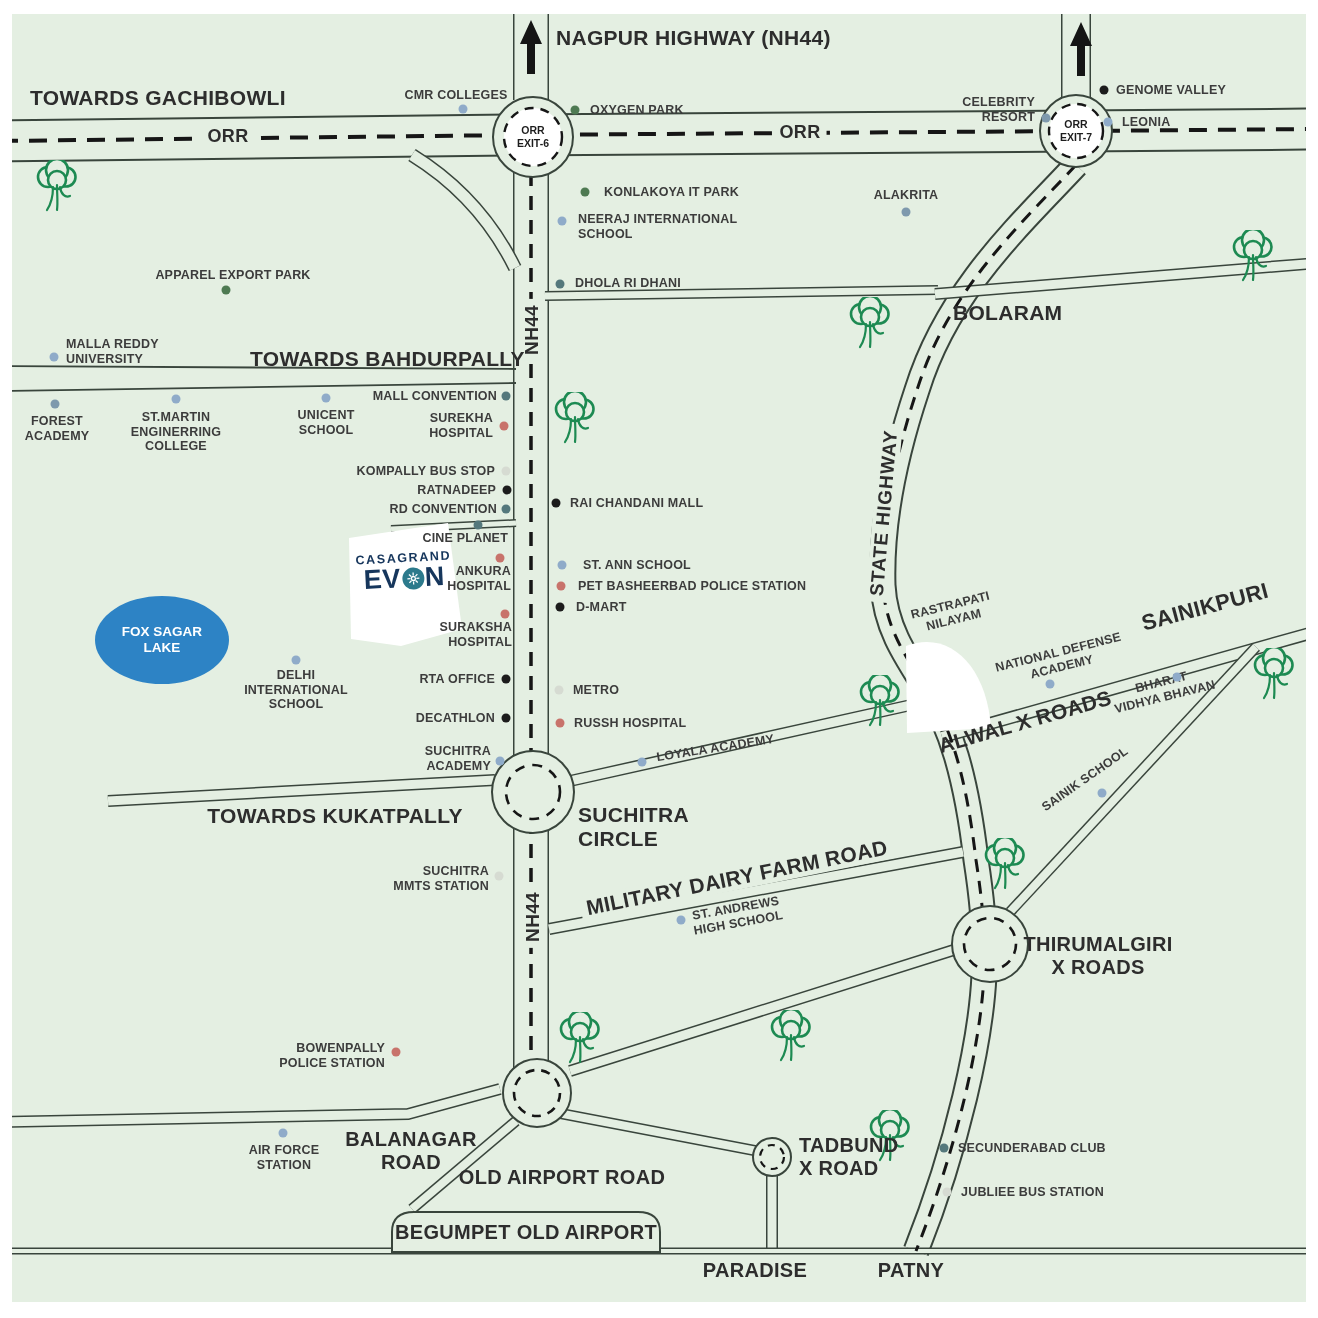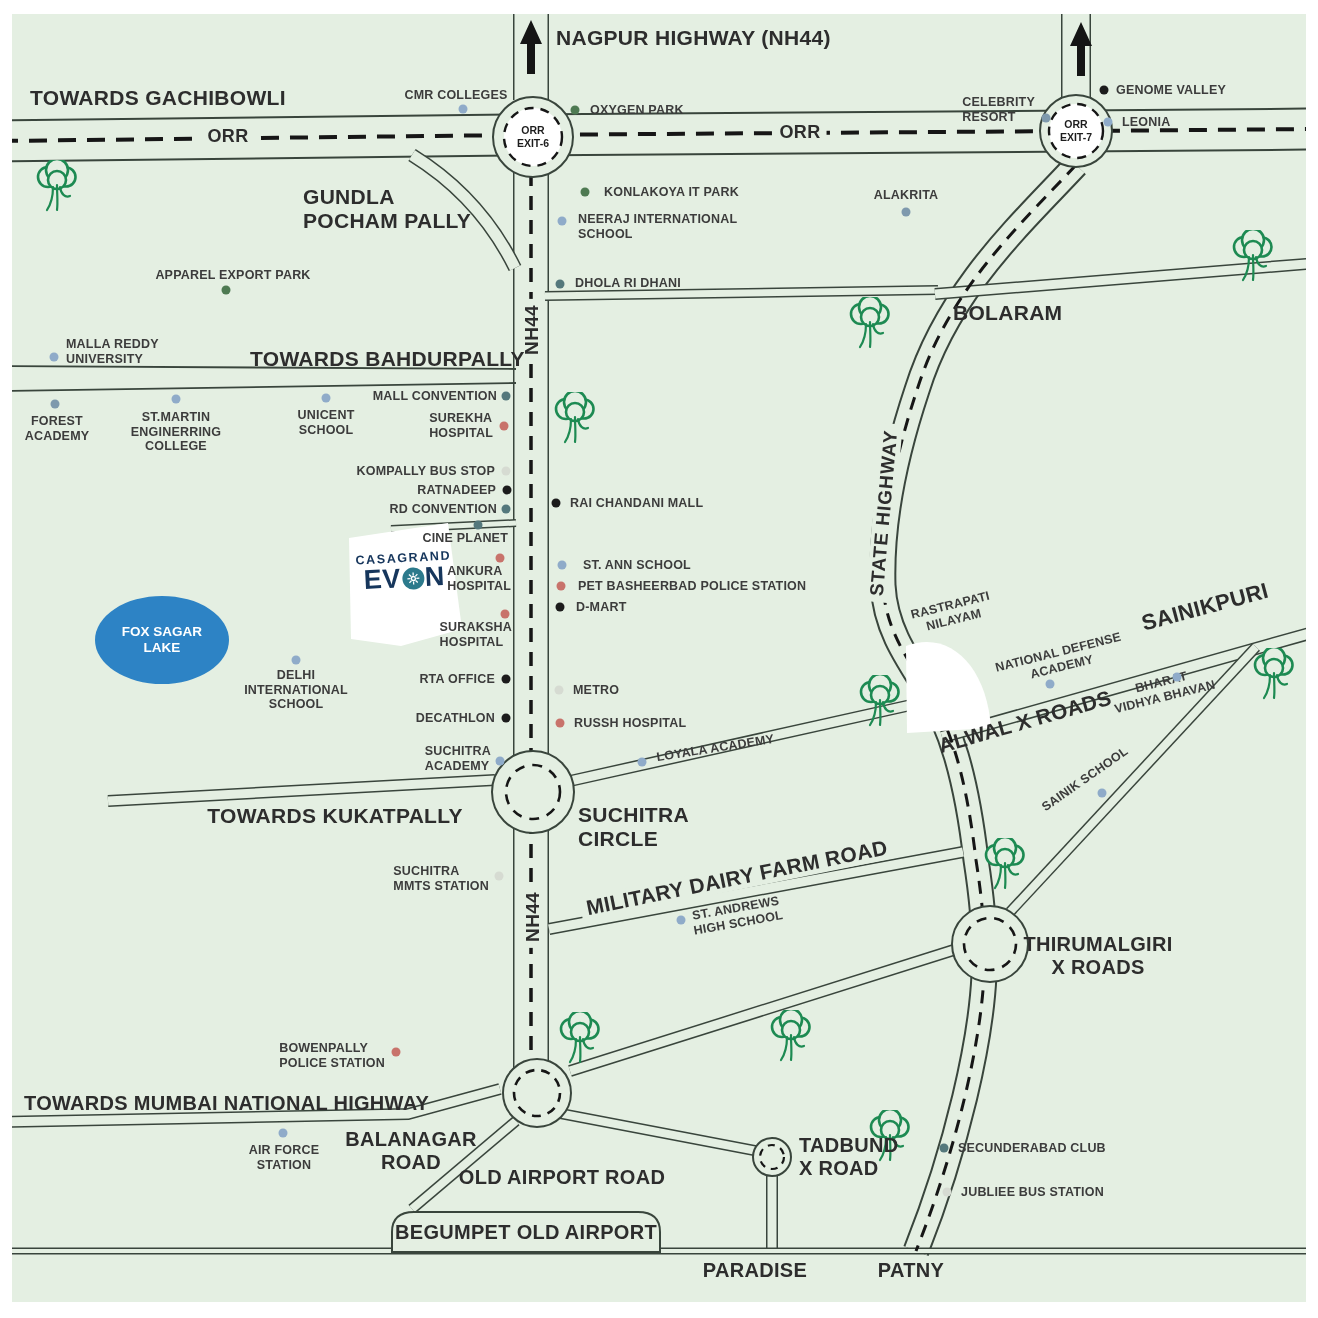--- a/index.html
+++ b/index.html
@@ -8,21 +8,21 @@
   #geom{position:absolute;left:0;top:0;z-index:1;}
   .rb{stroke:#39453c;fill:none;}
   .rf{stroke:#e4efe2;fill:none;}
   .ln{stroke:#39453c;stroke-width:1.8;fill:none;}
   .dash{stroke:#161616;fill:none;}
   .lbl{position:absolute;z-index:5;color:#2d2d2d;white-space:pre-line;line-height:1.16;}
   .big{font-weight:700;font-size:20px;letter-spacing:.3px;}
   .huge{font-weight:700;font-size:21px;letter-spacing:.3px;}
   .poi{font-weight:600;font-size:12.5px;color:#3c3c3c;letter-spacing:.2px;}
   .ctr{transform:translate(-50%,0);text-align:center;}
-  .ra{transform:translate(-100%,0);text-align:left;}
+  .ra{transform:translate(-100%,0);text-align:right;}
   .pill{background:#e4efe2;padding:0 6px;z-index:4;}
   .exit-txt{font-weight:700;font-size:10.5px;color:#1d1d1d;text-align:center;line-height:1.25;
             transform:translate(-50%,-50%);z-index:6;}
   i.dot{position:absolute;z-index:6;width:9px;height:9px;border-radius:50%;
         transform:translate(-50%,-50%);display:block;}
   .lake-lbl{color:#fff;font-weight:700;font-size:13.5px;text-align:center;
             transform:translate(-50%,-50%);z-index:6;}
   #logo{position:absolute;left:356px;top:551px;z-index:6;transform:rotate(-3deg);
         text-align:center;width:96px;}
   #logo .co{font-size:12.5px;font-weight:700;letter-spacing:1.6px;color:#16365c;}
@@ -174,33 +174,30 @@
       <use href="#tree" x="1250" y="648" width="48" height="56"></use>
       <use href="#tree" x="981" y="838" width="48" height="56"></use>
       <use href="#tree" x="556" y="1012" width="48" height="56"></use>
       <use href="#tree" x="767" y="1010" width="48" height="56"></use>
       <use href="#tree" x="866" y="1110" width="48" height="56"></use>
     </g>
   </svg>
 
   <div class="lbl huge" style="left:30px;top:86px">TOWARDS GACHIBOWLI</div>
   <div class="lbl huge" style="left:556px;top:26px">NAGPUR HIGHWAY (NH44)</div>
-  <div class="lbl huge" style="left:303px;top:185px">GUNDLA
-POCHAM PALLY</div>
   <div class="lbl huge" style="left:250px;top:347px">TOWARDS BAHDURPALLY</div>
   <div class="lbl huge" style="left:953px;top:301px">BOLARAM</div>
   <div class="lbl huge" style="left:1205px;top:607px;transform:translate(-50%,-50%) rotate(-15deg);font-size:22px">SAINIKPURI</div>
   <div class="lbl huge" style="left:1025px;top:722px;transform:translate(-50%,-50%) rotate(-16deg)">ALWAL X ROADS</div>
   <div class="lbl huge" style="left:578px;top:803px">SUCHITRA
 CIRCLE</div>
   <div class="lbl huge ctr" style="left:335px;top:804px">TOWARDS KUKATPALLY</div>
   <div class="lbl huge pill" style="left:737px;top:878px;transform:translate(-50%,-50%) rotate(-11.5deg)">MILITARY DAIRY FARM ROAD</div>
   <div class="lbl big ctr" style="left:1098px;top:933px">THIRUMALGIRI
 X ROADS</div>
-  <div class="lbl big" style="left:24px;top:1092px">TOWARDS MUMBAI NATIONAL HIGHWAY</div>
   <div class="lbl big ctr" style="left:411px;top:1128px">BALANAGAR
 ROAD</div>
   <div class="lbl big ctr" style="left:562px;top:1166px">OLD AIRPORT ROAD</div>
   <div class="lbl big" style="left:799px;top:1134px">TADBUND
 X ROAD</div>
   <div class="lbl big ctr" style="left:526px;top:1221px">BEGUMPET OLD AIRPORT</div>
   <div class="lbl big ctr" style="left:755px;top:1259px">PARADISE</div>
   <div class="lbl big ctr" style="left:911px;top:1259px">PATNY</div>
 
   <div class="lbl big pill" style="left:228px;top:136px;transform:translate(-50%,-50%);font-size:18px">ORR</div>

